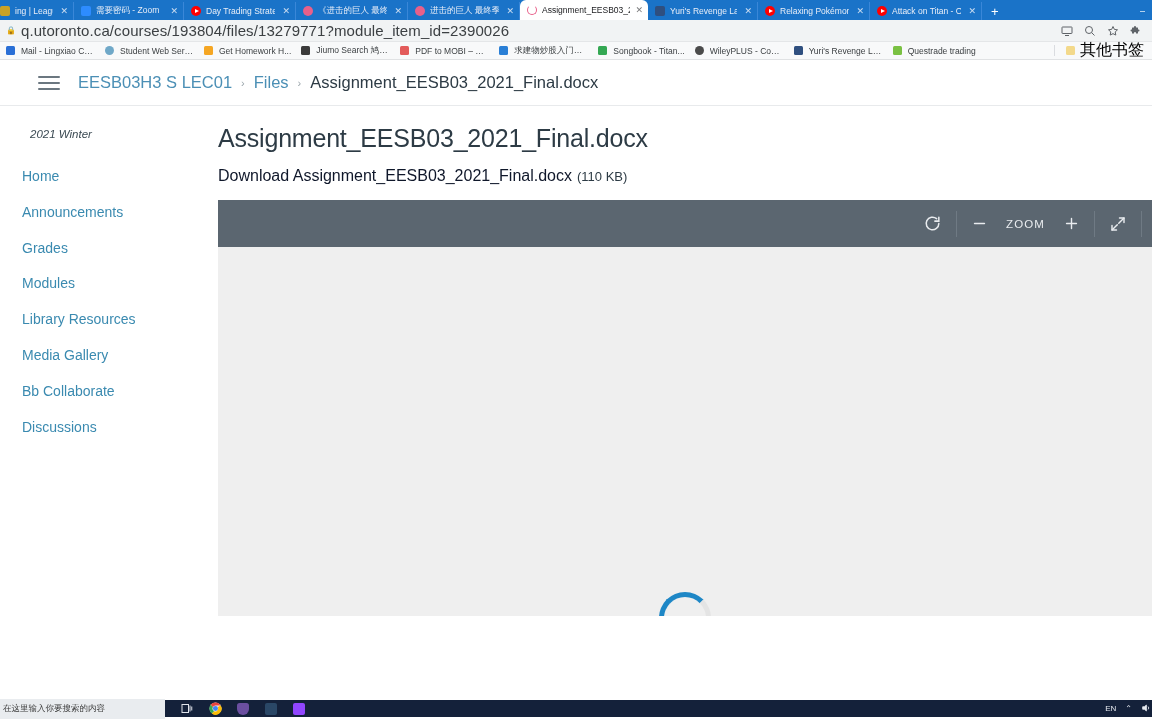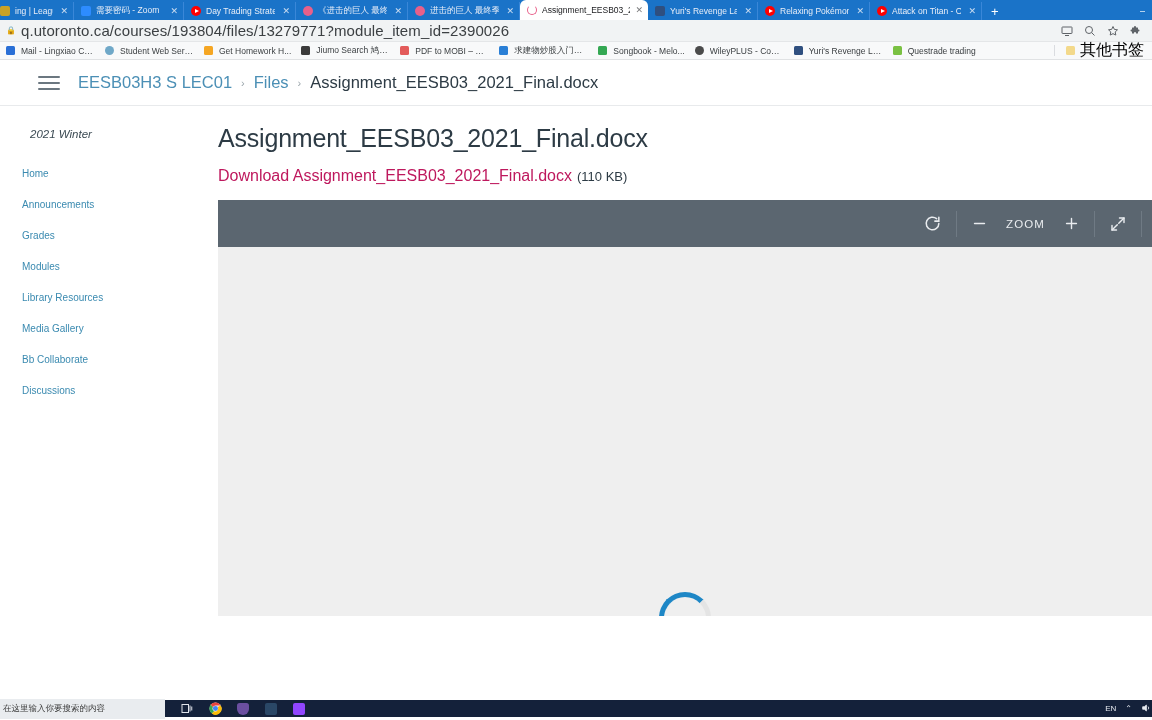--- a/index.html
+++ b/index.html
@@ -102,28 +102,28 @@
   .crumbs { display: flex; align-items: center; gap: 9px; font-size: 16.5px; }
   .crumb-link { color: #4b8fb5; font-weight: 400; cursor: pointer; }
   .crumb-sep { color: #9aa5ab; font-size: 11px; }
   .crumb-cur { color: #2d3b45; }
 
   .body-row { display: flex; height: 594px; }
 
   .sidenav { width: 218px; padding: 22px 0 0 22px; flex: 0 0 218px; }
   .term { font-size: 11.5px; color: #3c4b54; font-style: italic; margin: 0 0 18px 8px; }
   .navitem {
-    display: block; font-size: 10px; color: #3a8ab0;
+    display: block; font-size: 14px; color: #3a8ab0;
     padding: 10px 0 9px 0; cursor: pointer; line-height: 1.2;
   }
 
   .maincol { flex: 1; padding: 18px 0 0 0; position: relative; min-width: 0; }
   .doc-title { font-size: 25px; color: #2d3b45; font-weight: 400; letter-spacing: -.2px; }
   .dl-row { margin-top: 14px; display: flex; align-items: baseline; gap: 5px; }
-  .dl-link { font-size: 16px; color: #be185d; cursor: pointer; }
+  .dl-link { font-size: 16px; color: #0f172a; cursor: pointer; }
   .dl-size { font-size: 13px; color: #2d3b45; }
 
   .viewer { margin-top: 15px; height: 416px; background: #efefef; position: relative; overflow: hidden; }
   .vtoolbar {
     height: 47px; background: #5b6670;
     display: flex; align-items: center; justify-content: flex-end;
     padding-right: 10px;
   }
   .vt-btn {
     display: flex; align-items: center; justify-content: center;
@@ -276,21 +276,21 @@
     <div class="bm">
       <span class="bm-fav" style="background:#e35b5b"></span>
       <span class="bm-label">PDF to MOBI – Co...</span>
     </div>
     <div class="bm">
       <span class="bm-fav" style="background:#2a7fd6"></span>
       <span class="bm-label">求建物炒股入门书...</span>
     </div>
     <div class="bm">
       <span class="bm-fav" style="background:#34a853"></span>
-      <span class="bm-label">Songbook - Melo...</span>
+      <span class="bm-label">Songbook - Titan...</span>
     </div>
     <div class="bm">
       <span class="bm-fav" style="background:#4b4b4b;border-radius:50%"></span>
       <span class="bm-label">WileyPLUS - Cour...</span>
     </div>
     <div class="bm">
       <span class="bm-fav" style="background:#2f4f7f"></span>
       <span class="bm-label">Yuri's Revenge La...</span>
     </div>
     <div class="bm">

